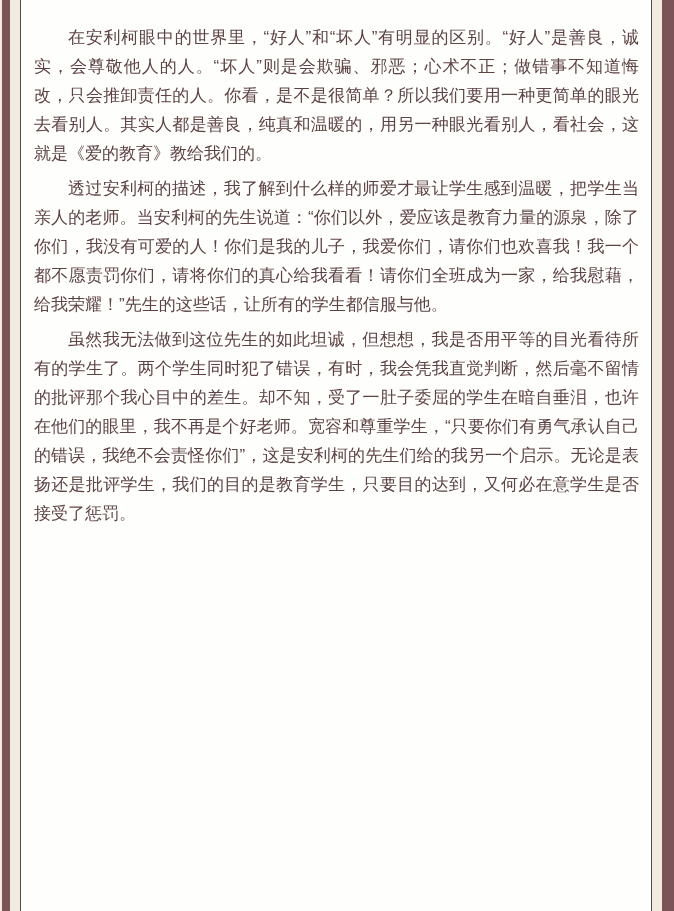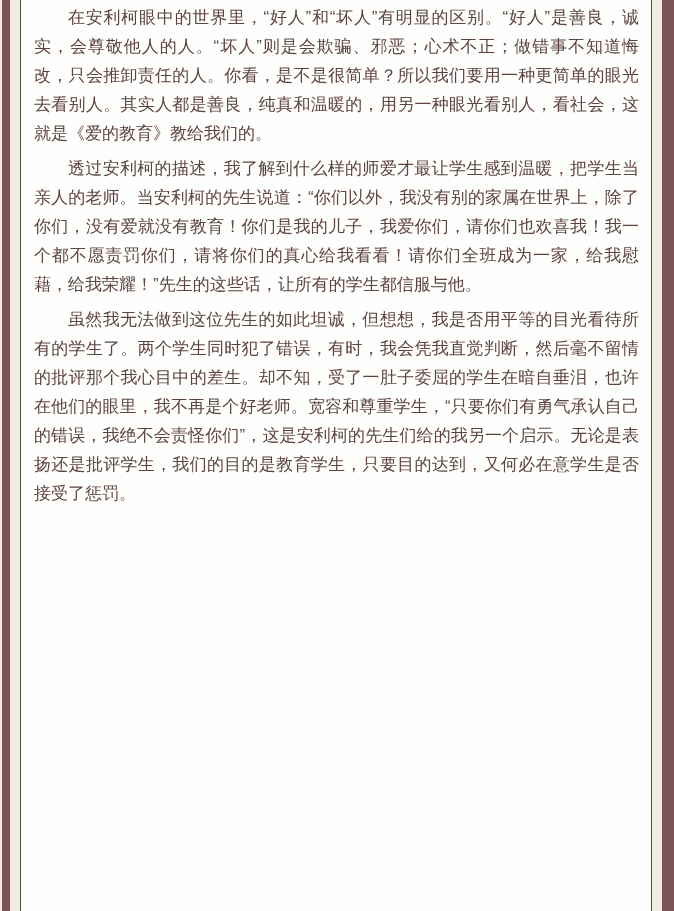--- a/index.html
+++ b/index.html
@@ -21,21 +21,21 @@
   .frame-bar.right { right: 0;   width: 12px; }
   .content {
     position: absolute;
     top: 0;
     bottom: 0;
     left: 20px;
     right: 22px;
     background: var(--content-bg, #fefefd);
     border-left:  1px solid var(--content-border, #4f4f4f);
     border-right: 1px solid var(--content-border, #4f4f4f);
-    padding: 3px 12px 0 13px;
+    padding: 23px 12px 0 13px;
     overflow: hidden;
     box-sizing: border-box;
   }
   .para {
     margin: 0 0 6px 0;
     font-size: 17px;
     line-height: 29px;
     color: var(--text-color, #5e4343);
     text-align: justify;
     text-indent: 2em;
@@ -43,17 +43,17 @@
   }
 </style>
 </head>
 <body>
 
 <div class="page">
   <div class="frame-bar left"></div>
   <div class="frame-bar right"></div>
   <div class="content">
     <p class="para">在安利柯眼中的世界里，“好人”和“坏人”有明显的区别。“好人”是善良，诚实，会尊敬他人的人。“坏人”则是会欺骗、邪恶；心术不正；做错事不知道悔改，只会推卸责任的人。你看，是不是很简单？所以我们要用一种更简单的眼光去看别人。其实人都是善良，纯真和温暖的，用另一种眼光看别人，看社会，这就是《爱的教育》教给我们的。</p>
-    <p class="para">透过安利柯的描述，我了解到什么样的师爱才最让学生感到温暖，把学生当亲人的老师。当安利柯的先生说道：“你们以外，我没有别的家属在世界上，除了你们，没有爱就没有教育！你们是我的儿子，我爱你们，请你们也欢喜我！我一个都不愿责罚你们，请将你们的真心给我看看！请你们全班成为一家，给我慰藉，给我荣耀！”先生的这些话，让所有的学生都信服与他。</p>
+    <p class="para">透过安利柯的描述，我了解到什么样的师爱才最让学生感到温暖，把学生当亲人的老师。当安利柯的先生说道：“你们以外，爱应该是教育力量的源泉，除了你们，我没有可爱的人！你们是我的儿子，我爱你们，请你们也欢喜我！我一个都不愿责罚你们，请将你们的真心给我看看！请你们全班成为一家，给我慰藉，给我荣耀！”先生的这些话，让所有的学生都信服与他。</p>
     <p class="para">虽然我无法做到这位先生的如此坦诚，但想想，我是否用平等的目光看待所有的学生了。两个学生同时犯了错误，有时，我会凭我直觉判断，然后毫不留情的批评那个我心目中的差生。却不知，受了一肚子委屈的学生在暗自垂泪，也许在他们的眼里，我不再是个好老师。宽容和尊重学生，“只要你们有勇气承认自己的错误，我绝不会责怪你们”，这是安利柯的先生们给的我另一个启示。无论是表扬还是批评学生，我们的目的是教育学生，只要目的达到，又何必在意学生是否接受了惩罚。</p>
 
   </div>
 </div>
 
 </body></html>

